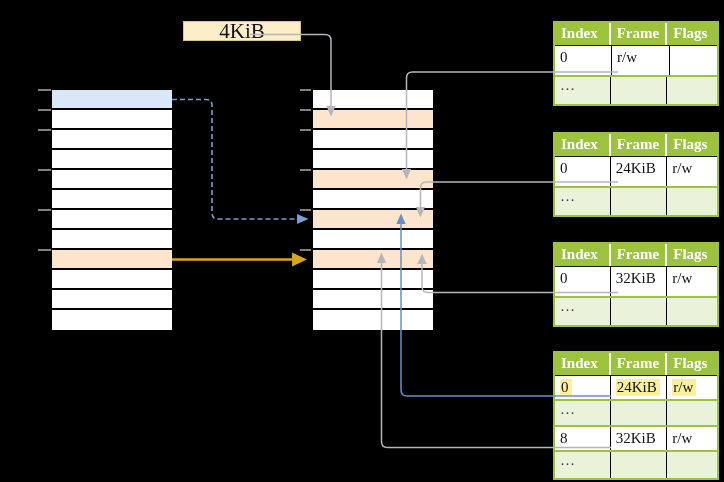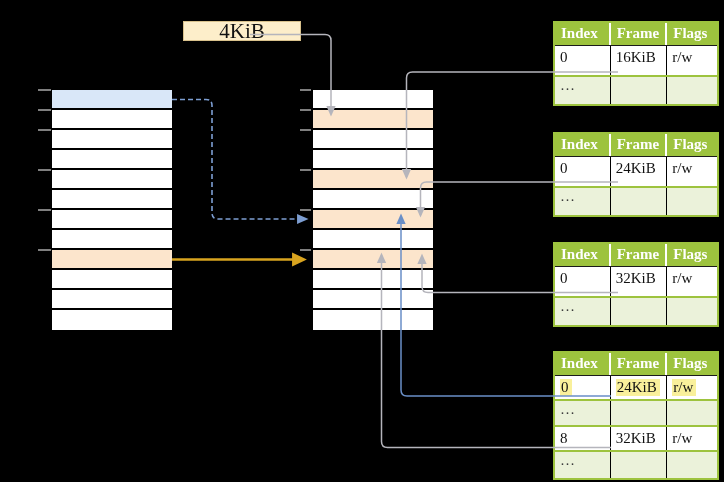--- a/index.html
+++ b/index.html
@@ -109,21 +109,20 @@
 
   <div id="tables">
       <div class="pt pt1" style="top: 21px;">
         <div class="pt-header">
           <div class="pt-hcell">Index</div>
           <div class="pt-hcell">Frame</div>
           <div class="pt-hcell">Flags</div>
         </div>
         <div class="pt-row data">
           <div class="pt-cell">0</div>
-          <div class="pt-cell">16KiB</div>
           <div class="pt-cell">r/w</div>
         </div>
         <div class="pt-row dots">
           <div class="pt-cell">…</div>
           <div class="pt-cell"></div>
           <div class="pt-cell"></div>
         </div>
       </div>
       <div class="pt pt2" style="top: 132px;">
         <div class="pt-header">

